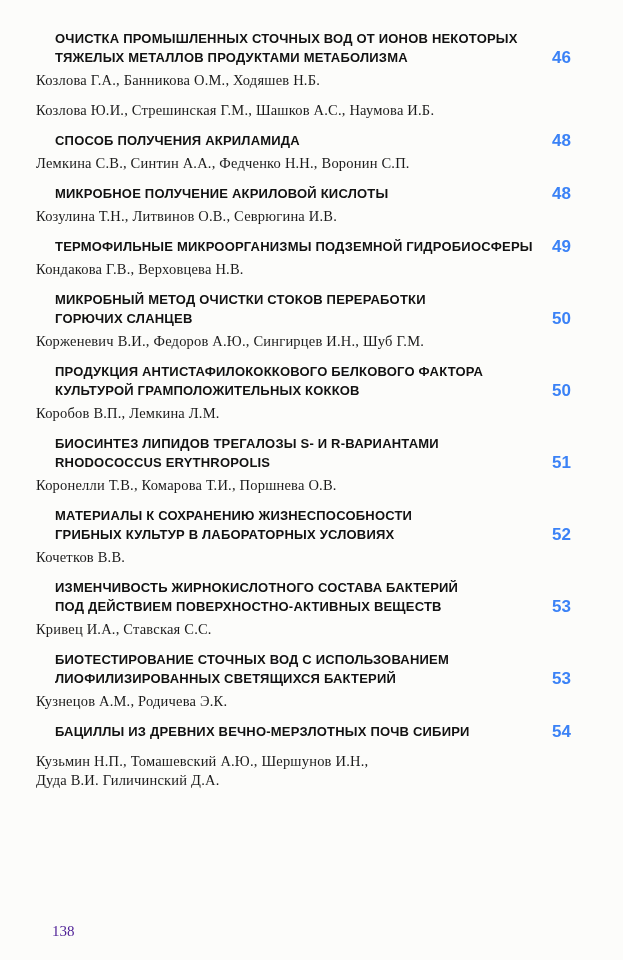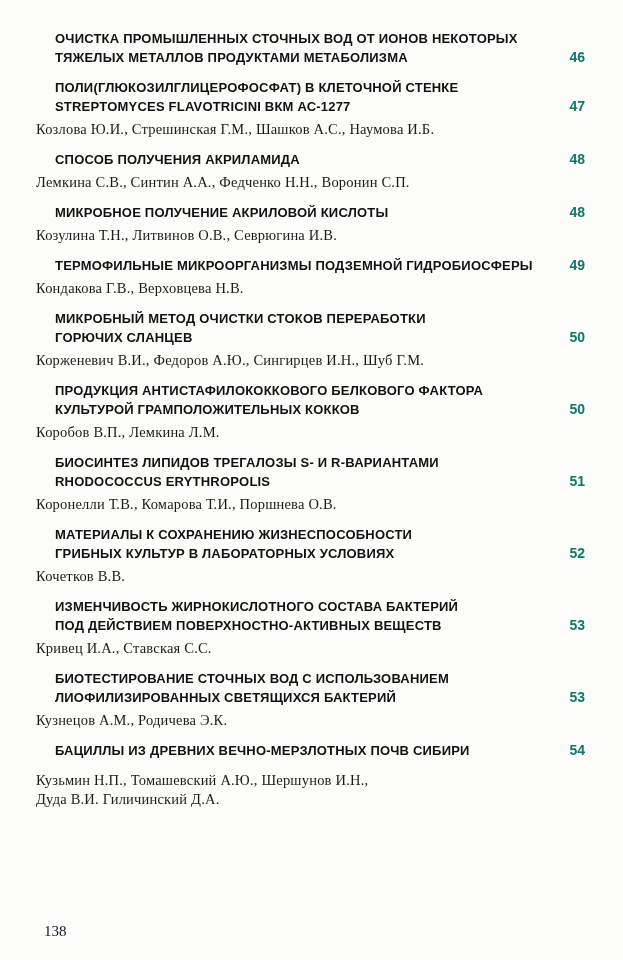--- a/index.html
+++ b/index.html
@@ -10,21 +10,21 @@
   }
   .page {
     position: relative;
     width: 623px;
     height: 960px;
     margin: 0 auto;
     background: #fcfcfa;
     color: #141414;
     overflow: hidden;
     box-sizing: border-box;
-    padding: 29px 38px 0 36px;
+    padding: 29px 52px 0 36px;
   }
   .toc-list {
     width: 100%;
   }
   .entry {
     margin-bottom: 11px;
   }
   .title-row {
     display: flex;
     justify-content: space-between;
@@ -40,67 +40,63 @@
     font-size: 13px;
     line-height: 19px;
     letter-spacing: 0.2px;
     color: #111;
     white-space: nowrap;
   }
   .page-num {
     flex: 0 0 auto;
     font-family: "Liberation Sans", sans-serif;
     font-weight: bold;
-    font-size: 14px;
+    font-size: 17px;
     line-height: 19px;
-    color: #0f766e;
+    color: #3b82f6;
     padding-left: 8px;
   }
   .authors {
     margin-top: 4px;
   }
   .author-line {
     font-family: "Liberation Serif", serif;
     font-size: 14.5px;
     line-height: 19px;
     letter-spacing: 0.2px;
     color: #1b1b1b;
     white-space: nowrap;
   }
   .footer-page-number {
     position: absolute;
-    left: 44px;
+    left: 52px;
     bottom: 20px;
     font-family: "Liberation Serif", serif;
     font-size: 15px;
-    color: #0f172a;
+    color: #4c1d95;
   }
 </style>
 </head>
 <body>
 
 <div class="page">
   <div class="toc-list">
       <div class="entry">
         <div class="title-row">
           <div class="title">
             <div class="title-line">ОЧИСТКА ПРОМЫШЛЕННЫХ СТОЧНЫХ ВОД ОТ ИОНОВ НЕКОТОРЫХ</div>
             <div class="title-line">ТЯЖЕЛЫХ МЕТАЛЛОВ ПРОДУКТАМИ МЕТАБОЛИЗМА</div>
           </div>
           <div class="page-num">46</div>
         </div>
-      </div>
-      <div class="entry">
-        <div class="title-row">
-          <div class="title">
-            <div class="title-line">ПОЛИ(ГЛЮКОЗИЛГЛИЦЕРОФОСФАТ) В КЛЕТОЧНОЙ СТЕНКЕ</div>
-            <div class="title-line">STREPTOMYCES FLAVOTRICINI ВКМ АС-1277</div>
-          </div>
-          <div class="page-num">47</div>
-        </div>
+        <div class="authors">
+          <div class="author-line">Козлова Г.А., Банникова О.М., Ходяшев Н.Б.</div>
+        </div>
+      </div>
+      <div class="entry">
         <div class="authors">
           <div class="author-line">Козлова Ю.И., Стрешинская Г.М., Шашков А.С., Наумова И.Б.</div>
         </div>
       </div>
       <div class="entry">
         <div class="title-row">
           <div class="title">
             <div class="title-line">СПОСОБ ПОЛУЧЕНИЯ АКРИЛАМИДА</div>
           </div>
           <div class="page-num">48</div>

